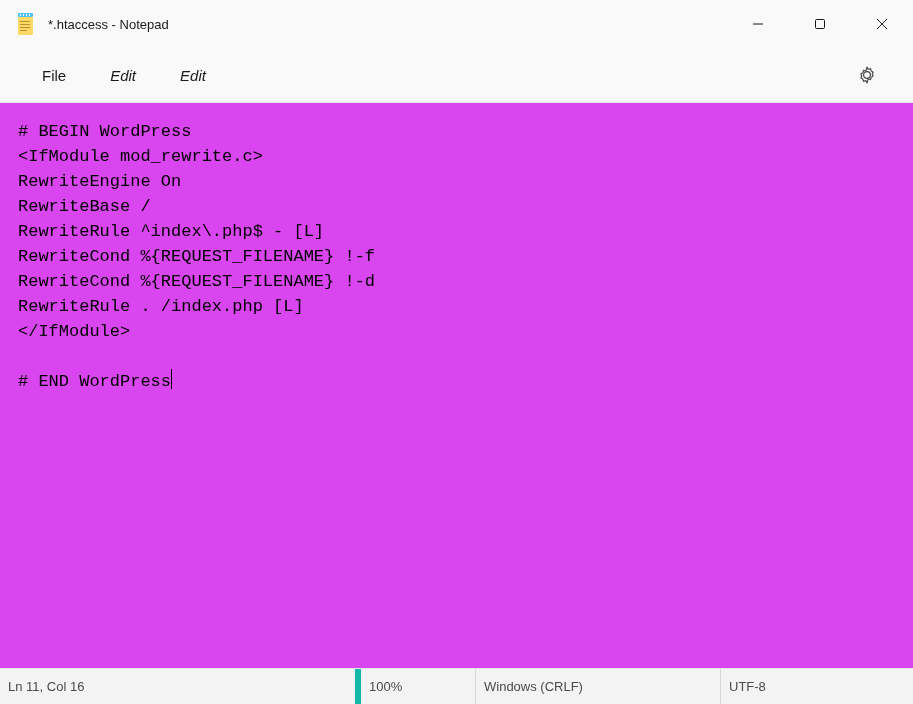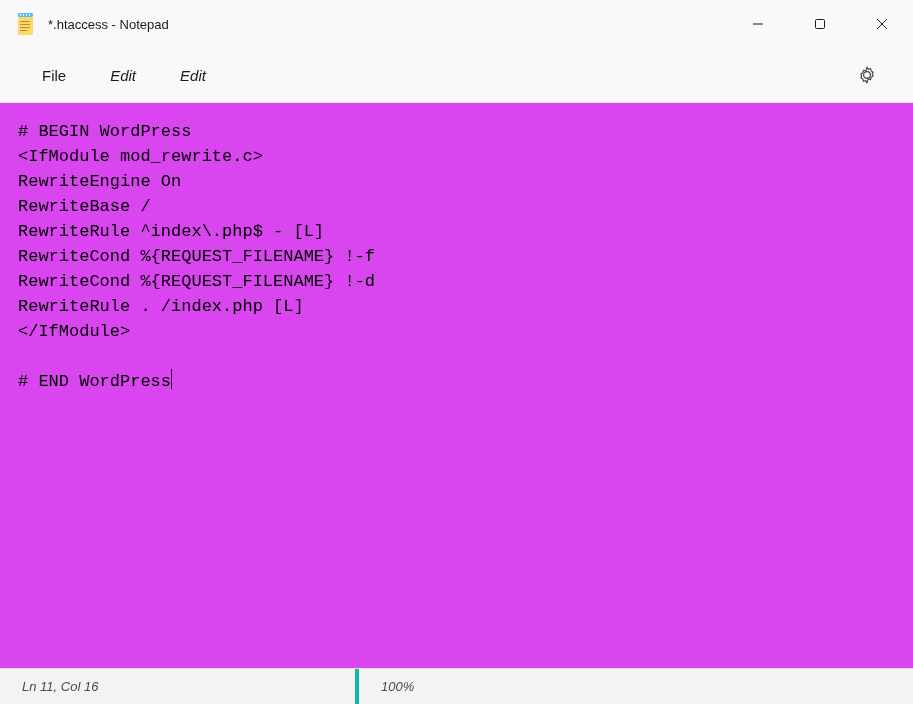--- a/index.html
+++ b/index.html
@@ -125,34 +125,33 @@
       height: 36px;
       background: #f3f3f3;
       display: flex;
       align-items: center;
       font-size: 13px;
       color: #4a4a4a;
       border-top: 1px solid #e5e5e5;
     }
 
     .status-cell {
-      padding: 0 22px;
+      padding: 0 8px;
       height: 100%;
       display: flex;
       align-items: center;
-      font-style: italic;
     }
 
     .status-pos {
       width: 355px;
     }
 
     .status-zoom {
       width: 120px;
-      border-left: 4px solid #14b8a6;
+      border-left: 6px solid #14b8a6;
     }
 
     .status-eol {
       width: 245px;
       border-left: 1px solid #d8d8d8;
     }
 
     .status-enc {
       flex: 1;
       border-left: 1px solid #d8d8d8;
@@ -218,13 +217,15 @@
 RewriteCond %{REQUEST_FILENAME} !-f
 RewriteCond %{REQUEST_FILENAME} !-d
 RewriteRule . /index.php [L]
 &lt;/IfModule&gt;
 
 # END WordPress</span><span class="cursor"></span></div>
 
 <div class="statusbar">
   <div class="status-cell status-pos">Ln 11, Col 16</div>
   <div class="status-cell status-zoom">100%</div>
+  <div class="status-cell status-eol">Windows (CRLF)</div>
+  <div class="status-cell status-enc">UTF-8</div>
 </div>
 
 </body></html>

